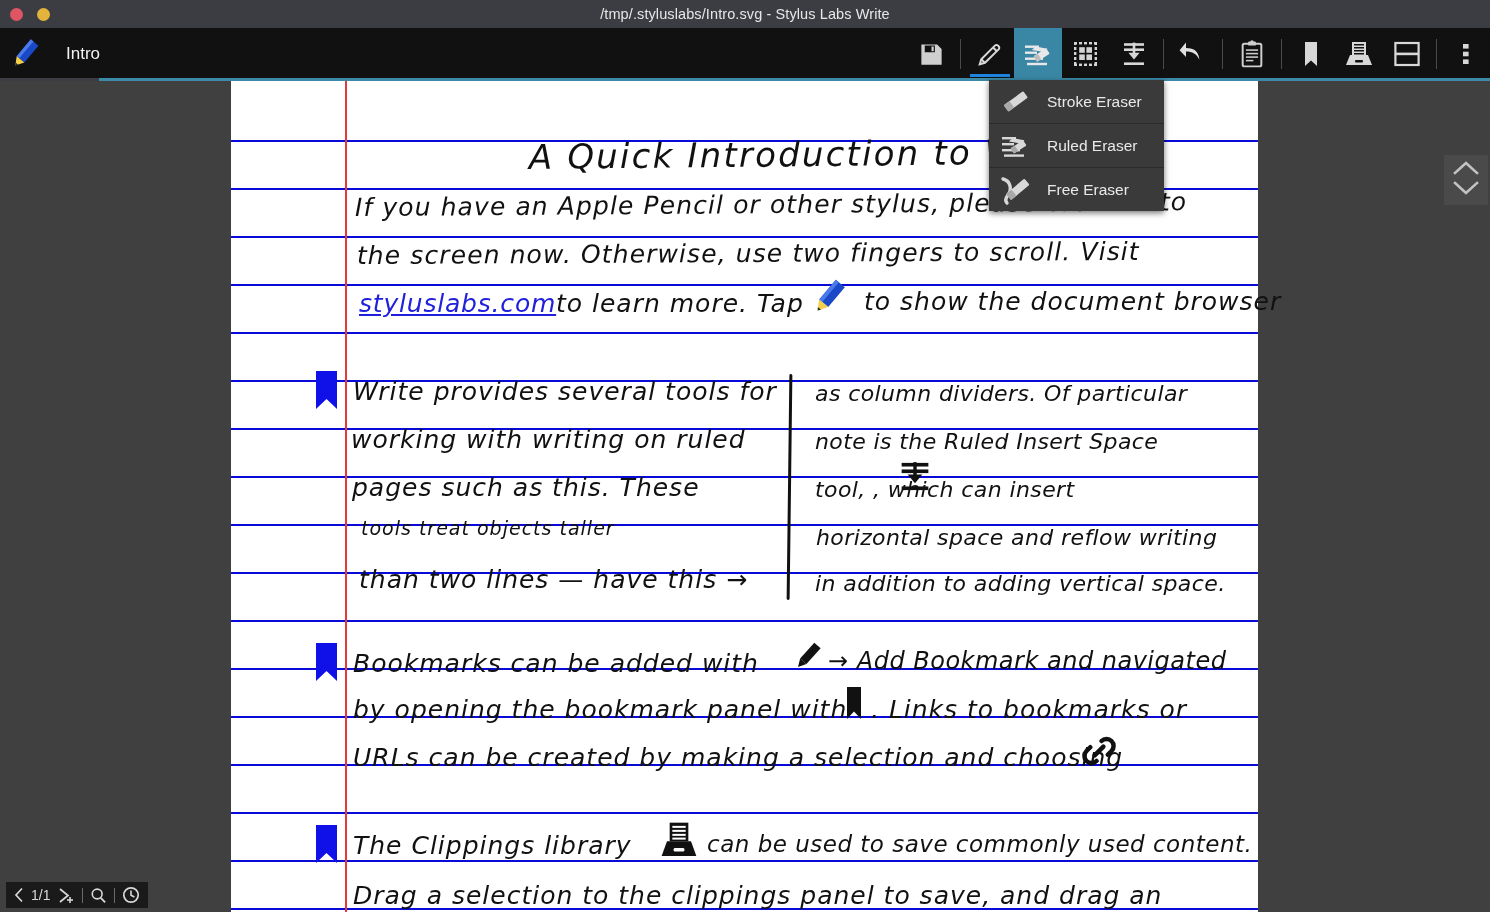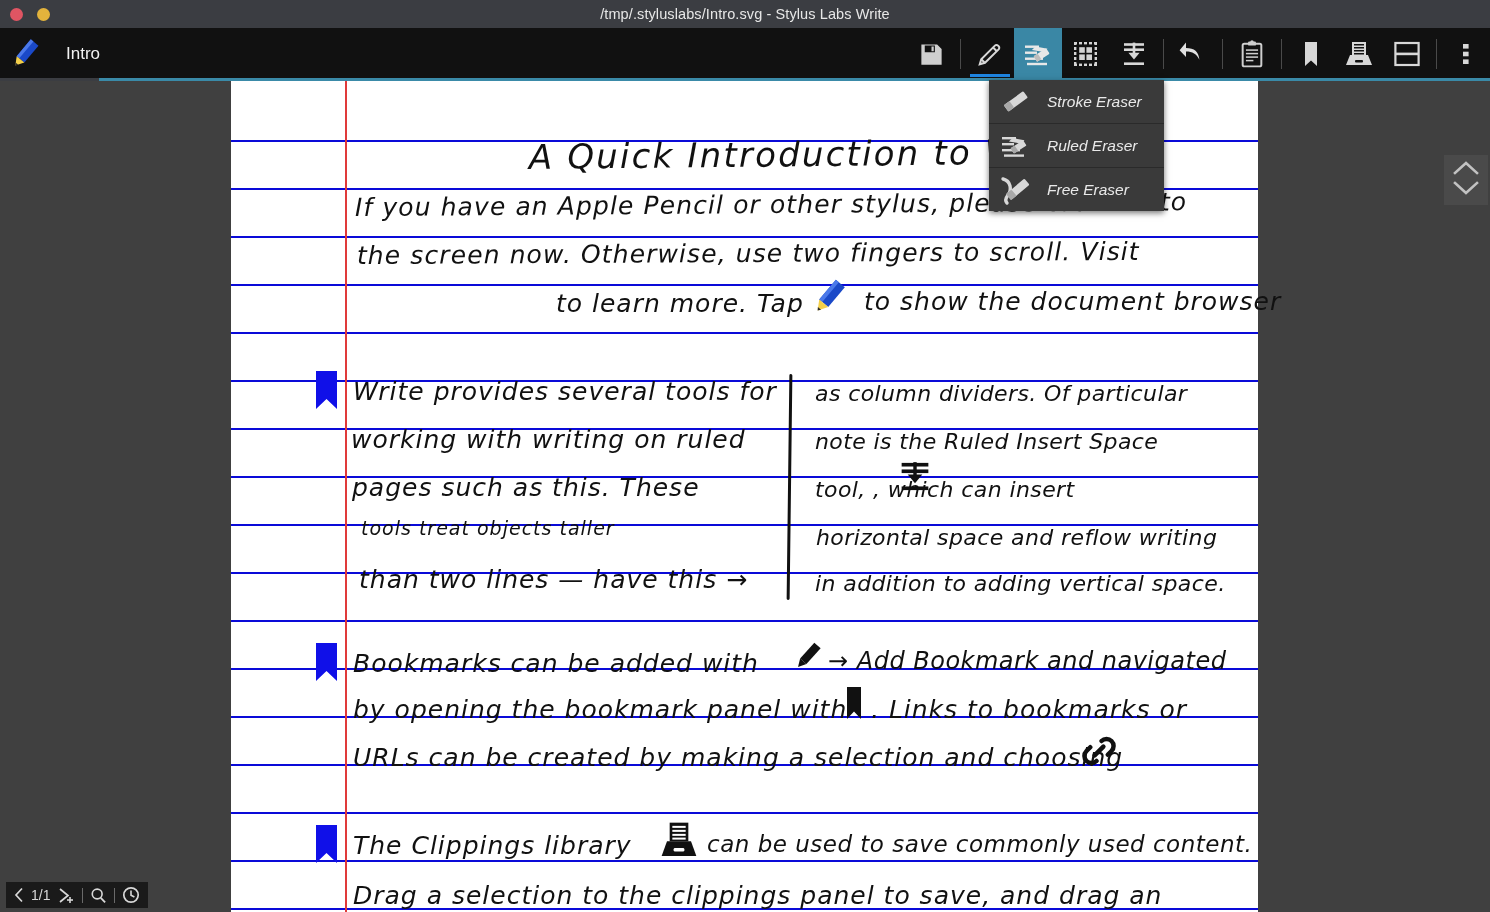--- a/index.html
+++ b/index.html
@@ -61,21 +61,21 @@
     background:#3a3a3a;
     box-shadow:0 2px 6px rgba(0,0,0,.55);
     z-index:40;
   }
   .dd-item{
     height:43px;display:flex;align-items:center;gap:12px;padding-left:6px;
     border-bottom:1px solid #2a2a2a;
   }
   .dd-item:last-child{border-bottom:none;}
   .dd-ico{width:40px;height:34px;flex:none;display:flex;align-items:center;justify-content:center;}
-  .dd-label{color:#e9e9e9;font-size:15.5px;font-style:italic;}
+  .dd-label{color:#e9e9e9;font-size:15.5px;}
 
   
   .canvas{
     position:absolute;left:0;top:81px;width:1490px;height:831px;overflow:hidden;
     background:#404040;
   }
   .page{
     position:absolute;left:231px;top:0;width:1027px;height:831px;background:#ffffff;
   }
   .rule{position:absolute;left:0;width:1027px;height:2px;background:#0a0ad8;}
@@ -348,20 +348,21 @@
       </div>
       <div class="bookmark" style="left:85px;top:744px">
         <div class="flag"></div>
       </div>
 
       <div class="hw hw-ink" style="left:298px;top:56px;font-size:34px;letter-spacing:2.2px;transform:rotate(-.6deg)">A Quick Introduction to Writ</div>
 
       <div class="hw hw-ink" style="left:124px;top:112px;font-size:25px;letter-spacing:1.1px;transform:rotate(-.4deg)">If you have an Apple Pencil or other stylus, please touch it to</div>
       <div class="hw hw-ink" style="left:126px;top:160px;font-size:25px;letter-spacing:1.1px;transform:rotate(-.3deg)">the screen now.  Otherwise, use two fingers to scroll.  Visit</div>
 
+      <div class="hw hw-ink hw-blue" style="left:128px;top:208px;font-size:25px;letter-spacing:.8px;text-decoration:underline;">styluslabs.com</div>
       <div class="hw hw-ink" style="left:325px;top:208px;font-size:25px;letter-spacing:1px;">to learn more.  Tap</div>
       <div style="position:absolute;left:578px;top:196px;width:40px;height:40px">
         <svg width="40" height="40" viewBox="0 0 34 34">
           <g transform="rotate(40 17 17)">
             <rect x="12" y="2" width="10" height="22" fill="#1a49c8"></rect>
             <rect x="12" y="2" width="3.4" height="22" fill="#4b79ea"></rect>
             <polygon points="12,24 22,24 17,32" fill="#f3cf4a"></polygon>
             <polygon points="15.2,29.6 18.8,29.6 17,32" fill="#2b2b2b"></polygon>
           </g>
         </svg>

